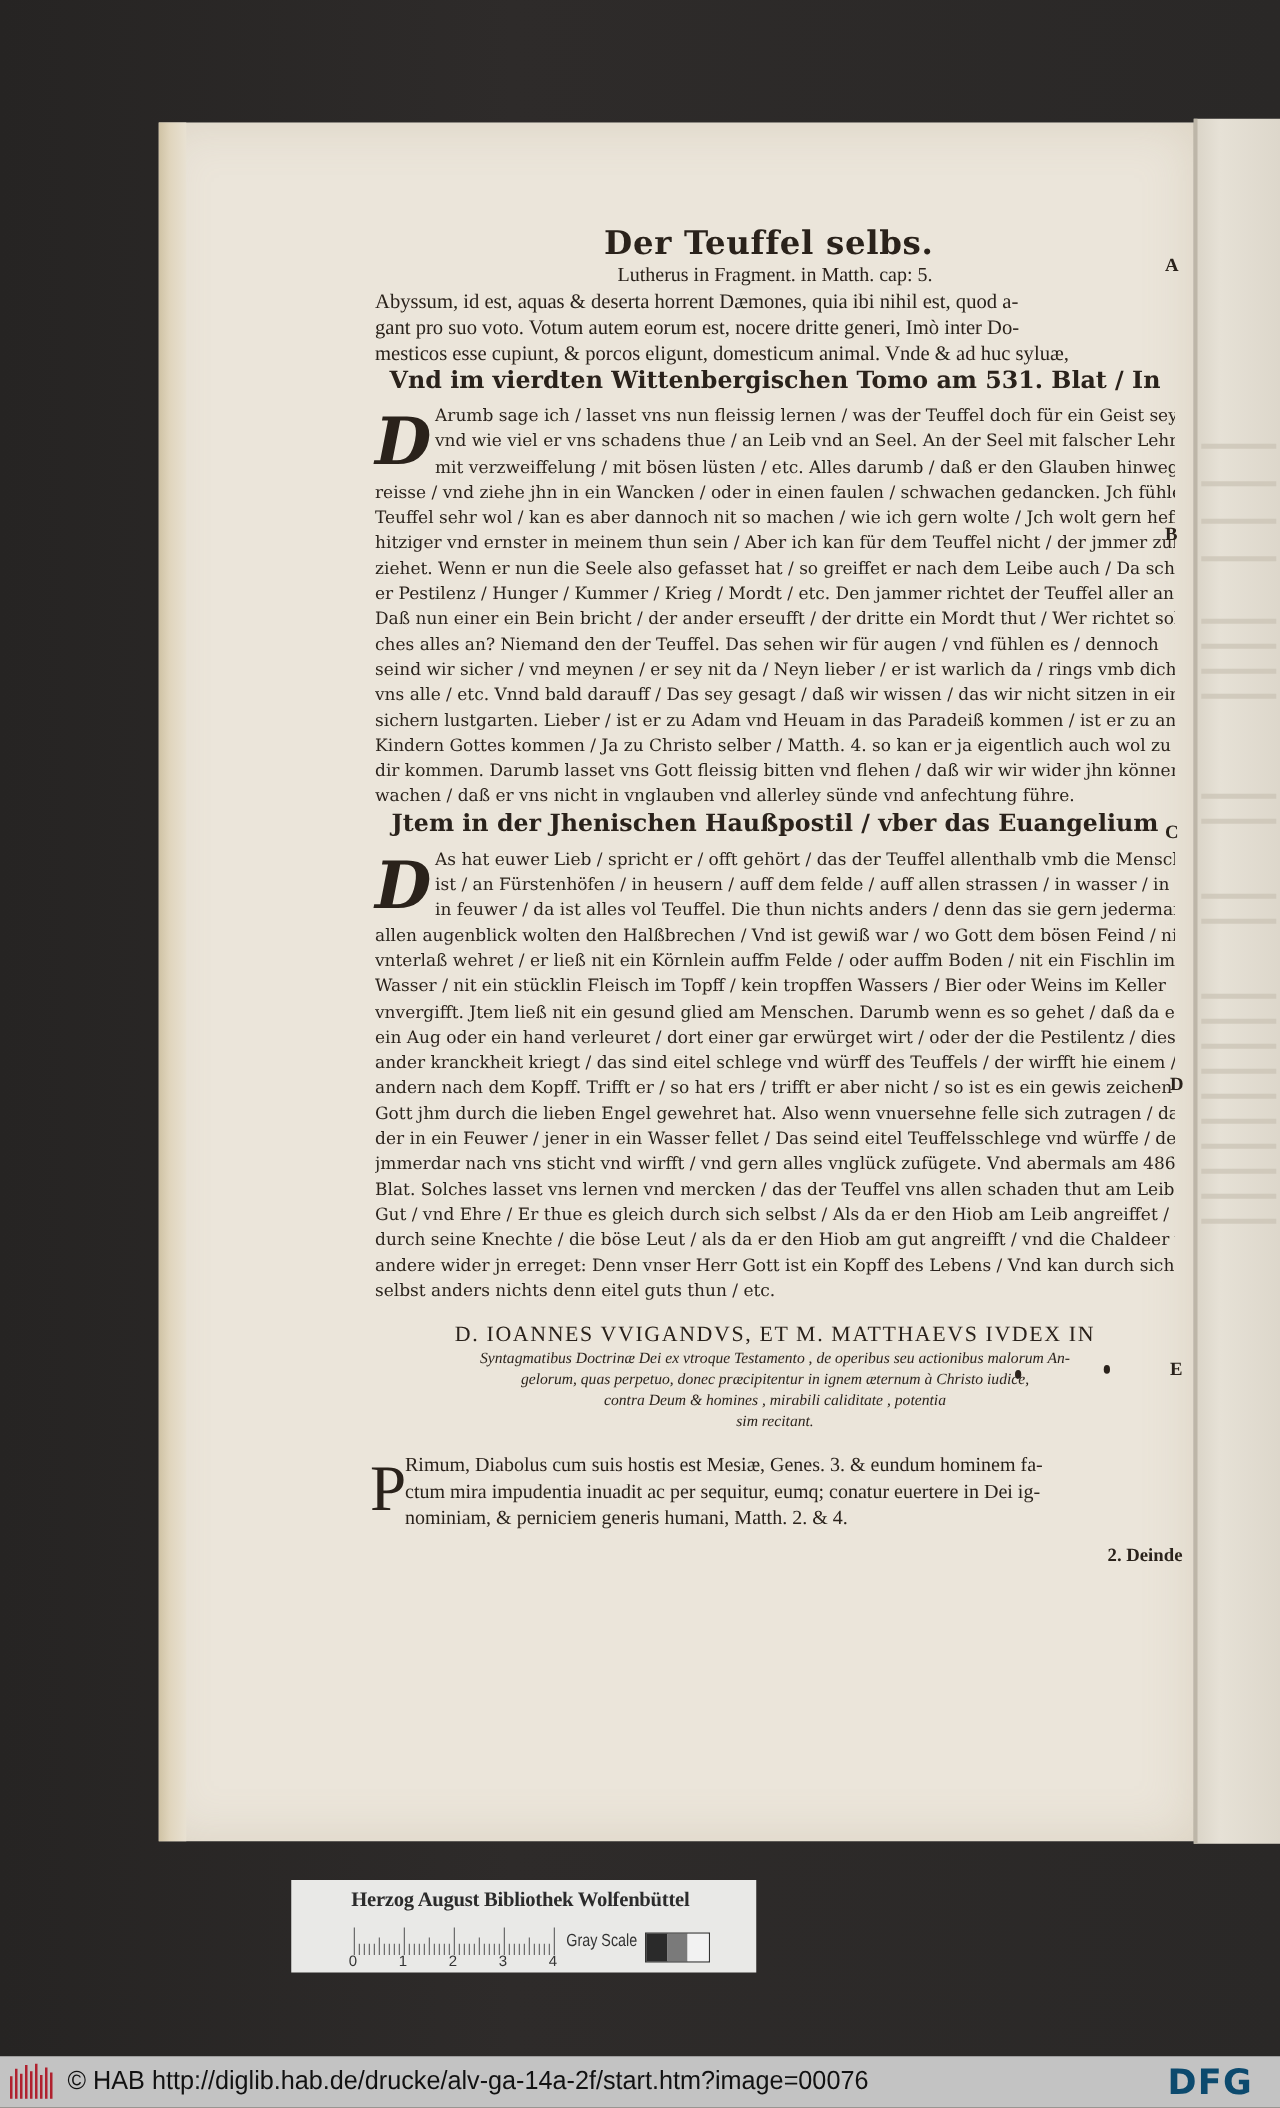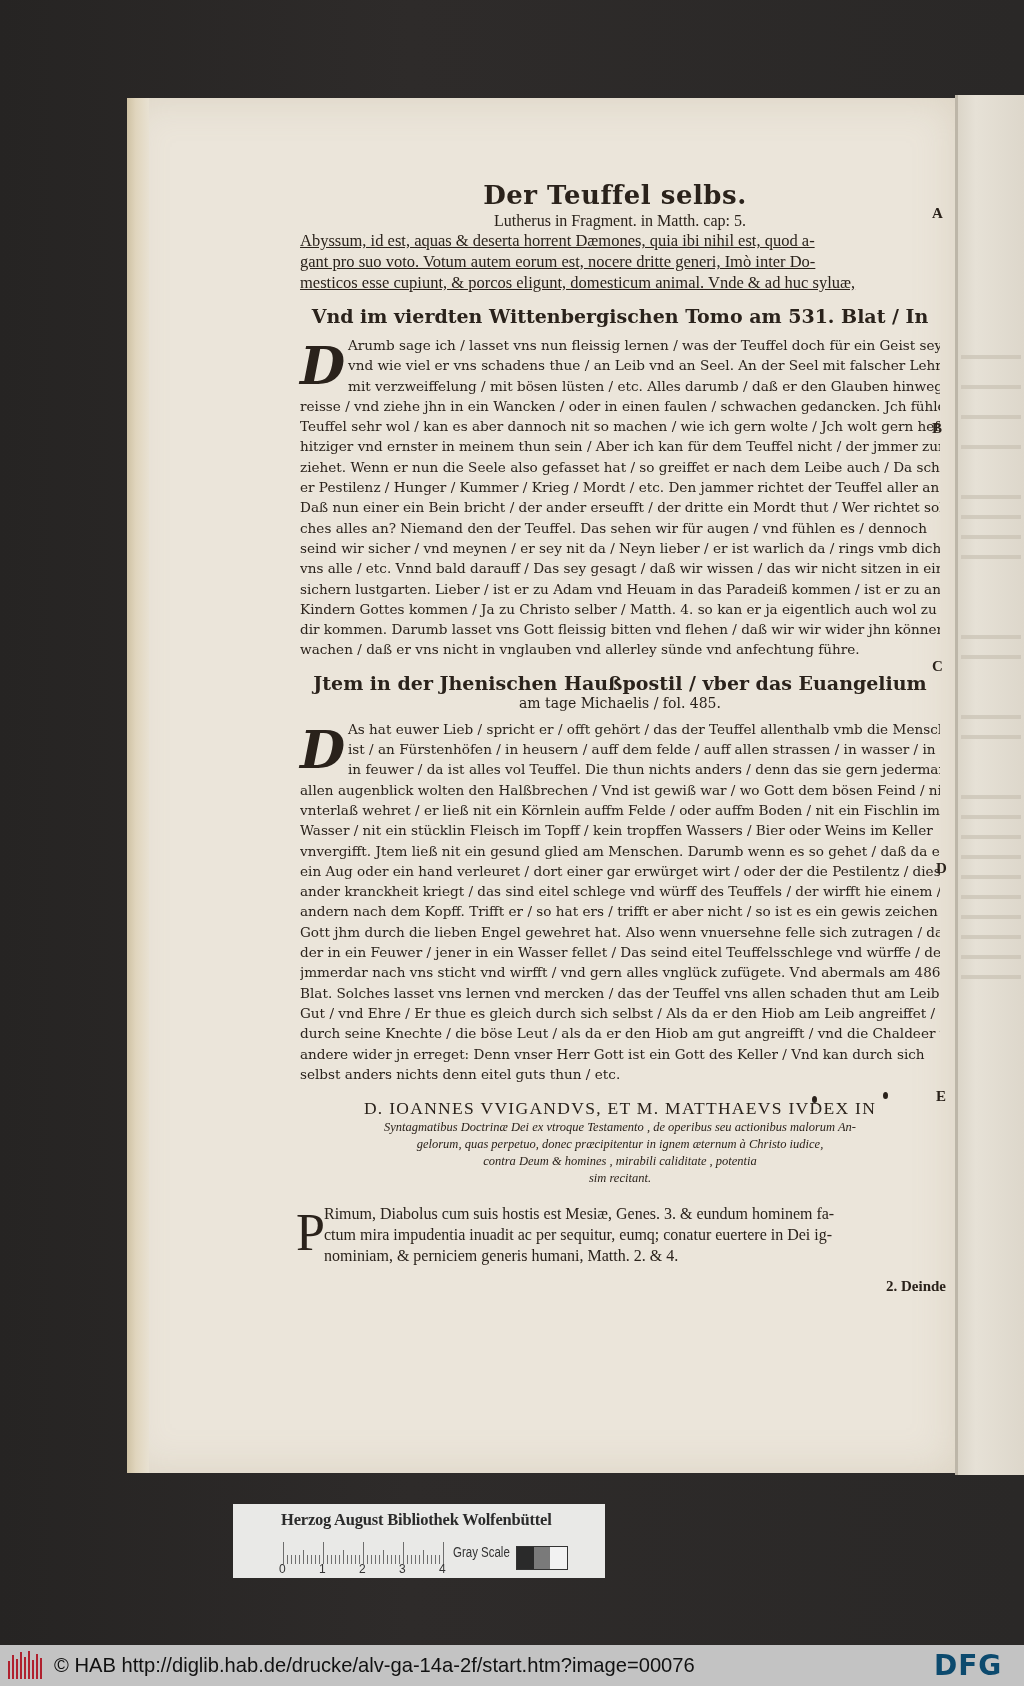--- a/index.html
+++ b/index.html
@@ -43,25 +43,25 @@
     letter-spacing:.5px; margin-left:-10px;
   }
   .title-sub {
     font-family:"Liberation Serif", serif; font-size:17px; letter-spacing:2px; margin-top:2px;
   }
   .ref-line {
     font-family:"Liberation Serif", serif; font-size:16px; margin-top:2px;
   }
   .latin-para {
     font-family:"Liberation Serif", serif; font-size:16.5px; line-height:21px;
-    text-align:justify; text-indent:0; margin-top:0;text-decoration:underline;
+    text-align:justify; text-indent:0; margin-top:0;
   }
   .latin-para span.line { display:block; }
   .section-head {
-    font-family:"DejaVu Serif", serif; font-weight:bold; font-size:19px; margin-top:12px;
+    font-family:"DejaVu Serif", serif; font-weight:bold; font-size:19px; 
   }
   .section-sub {
     font-family:"DejaVu Serif", serif; font-size:14px; margin-top:1px;
   }
   .blk {
     font-family:"DejaVu Serif", serif; font-size:13.6px; line-height:20.3px;
     position:relative; margin-top:8px;
   }
   .blk .line { display:block; white-space:nowrap; overflow:hidden; }
   .blk .line.ind { padding-left:48px; }
@@ -184,41 +184,40 @@
     <span class="line">ches alles an? Niemand den der Teuffel. Das sehen wir für augen / vnd fühlen es / dennoch</span>
     <span class="line">seind wir sicher / vnd meynen / er sey nit da / Neyn lieber / er ist warlich da / rings vmb dich / vnd</span>
     <span class="line">vns alle / etc. Vnnd bald darauff / Das sey gesagt / daß wir wissen / das wir nicht sitzen in einem</span>
     <span class="line">sichern lustgarten. Lieber / ist er zu Adam vnd Heuam in das Paradeiß kommen / ist er zu andern</span>
     <span class="line">Kindern Gottes kommen / Ja zu Christo selber / Matth. 4. so kan er ja eigentlich auch wol zu</span>
     <span class="line">dir kommen. Darumb lasset vns Gott fleissig bitten vnd flehen / daß wir wir wider jhn können</span>
     <span class="line">wachen / daß er vns nicht in vnglauben vnd allerley sünde vnd anfechtung führe.</span>
   </div>
 
   <div class="c section-head">Jtem in der Jhenischen Haußpostil / vber das Euangelium</div>
-  <div class="c section-sub">am tage Michaelis / fol. 485.</div>
 
   <div class="blk">
     <div class="drop">D</div>
     <span class="line ind">As hat euwer Lieb / spricht er / offt gehört / das der Teuffel allenthalb vmb die Menschen</span>
     <span class="line ind">ist / an Fürstenhöfen / in heusern / auff dem felde / auff allen strassen / in wasser / in höltzern/</span>
     <span class="line ind">in feuwer / da ist alles vol Teuffel. Die thun nichts anders / denn das sie gern jederman/</span>
     <span class="line">allen augenblick wolten den Halßbrechen / Vnd ist gewiß war / wo Gott dem bösen Feind / nit on</span>
     <span class="line">vnterlaß wehret / er ließ nit ein Körnlein auffm Felde / oder auffm Boden / nit ein Fischlin im</span>
     <span class="line">Wasser / nit ein stücklin Fleisch im Topff / kein tropffen Wassers / Bier oder Weins im Keller</span>
     <span class="line">vnvergifft. Jtem ließ nit ein gesund glied am Menschen. Darumb wenn es so gehet / daß da einer</span>
     <span class="line">ein Aug oder ein hand verleuret / dort einer gar erwürget wirt / oder der die Pestilentz / dieser ein</span>
     <span class="line">ander kranckheit kriegt / das sind eitel schlege vnd würff des Teuffels / der wirfft hie einem / da dem</span>
     <span class="line">andern nach dem Kopff. Trifft er / so hat ers / trifft er aber nicht / so ist es ein gewis zeichen / daß</span>
     <span class="line">Gott jhm durch die lieben Engel gewehret hat. Also wenn vnuersehne felle sich zutragen / daß</span>
     <span class="line">der in ein Feuwer / jener in ein Wasser fellet / Das seind eitel Teuffelsschlege vnd würffe / der</span>
     <span class="line">jmmerdar nach vns sticht vnd wirfft / vnd gern alles vnglück zufügete. Vnd abermals am 486.</span>
     <span class="line">Blat. Solches lasset vns lernen vnd mercken / das der Teuffel vns allen schaden thut am Leib /</span>
     <span class="line">Gut / vnd Ehre / Er thue es gleich durch sich selbst / Als da er den Hiob am Leib angreiffet / oder</span>
     <span class="line">durch seine Knechte / die böse Leut / als da er den Hiob am gut angreifft / vnd die Chaldeer vnd</span>
-    <span class="line">andere wider jn erreget: Denn vnser Herr Gott ist ein Gott des Keller / Vnd kan durch sich</span>
+    <span class="line">andere wider jn erreget: Denn vnser Herr Gott ist ein Kopff des Lebens / Vnd kan durch sich</span>
     <span class="line">selbst anders nichts denn eitel guts thun / etc.</span>
   </div>
 
   <div class="c author">D. IOANNES VVIGANDVS, ET M. MATTHAEVS IVDEX IN</div>
   <div class="c author-sub">
     <div>Syntagmatibus Doctrinæ Dei ex vtroque Testamento , de operibus seu actionibus malorum An-</div>
     <div>gelorum, quas perpetuo, donec præcipitentur in ignem æternum à Christo iudice,</div>
     <div>contra Deum &amp; homines , mirabili caliditate , potentia</div>
     <div>sim recitant.</div>
   </div>

